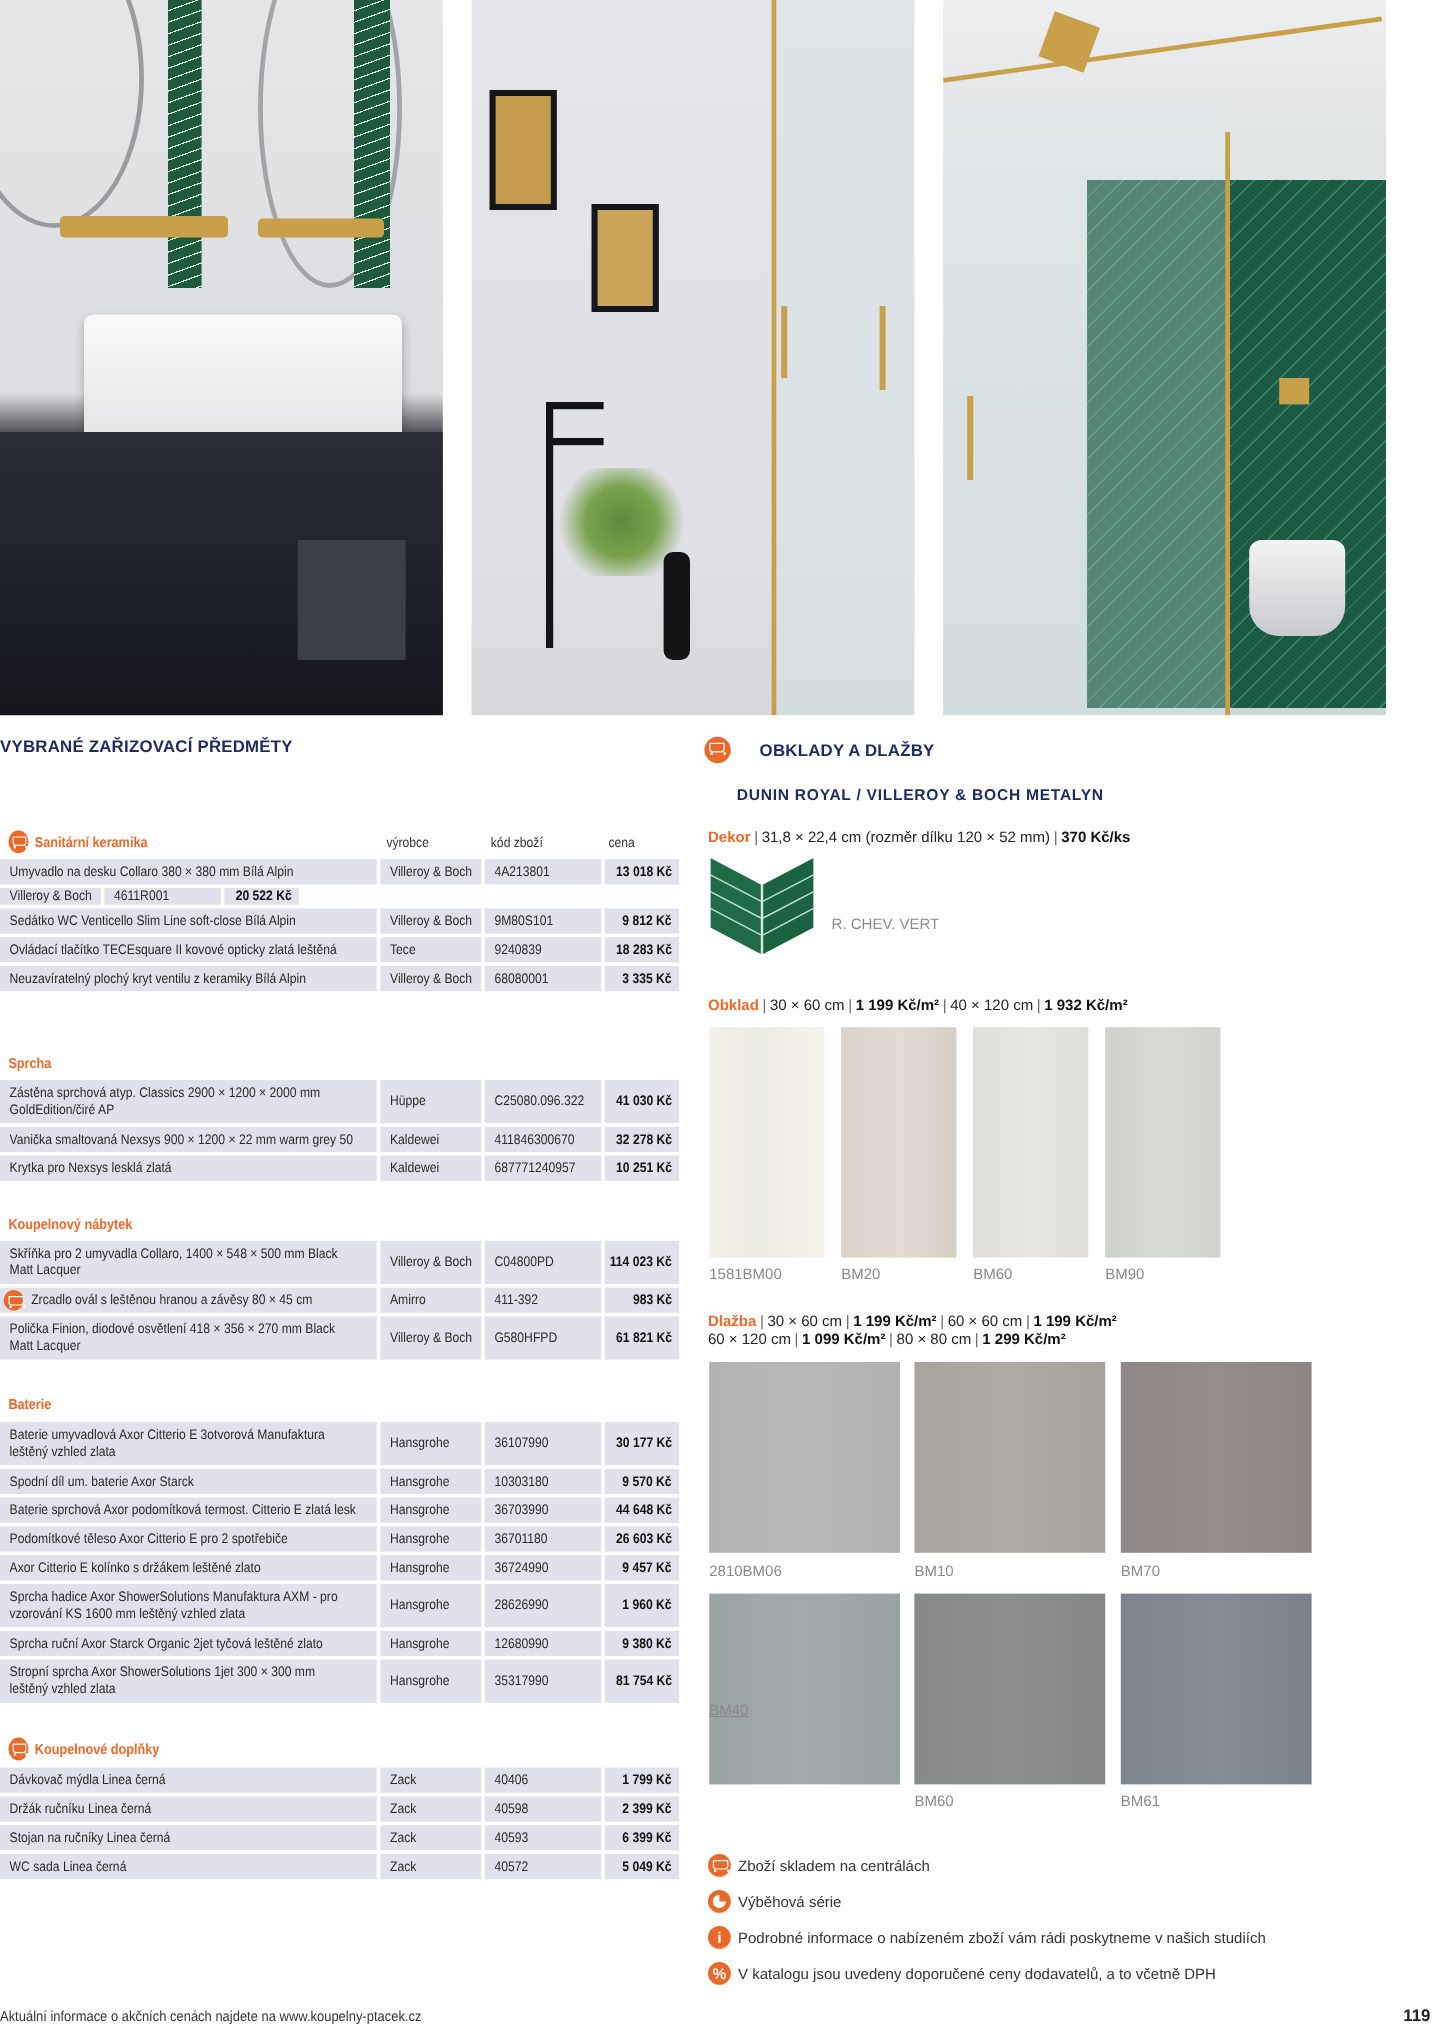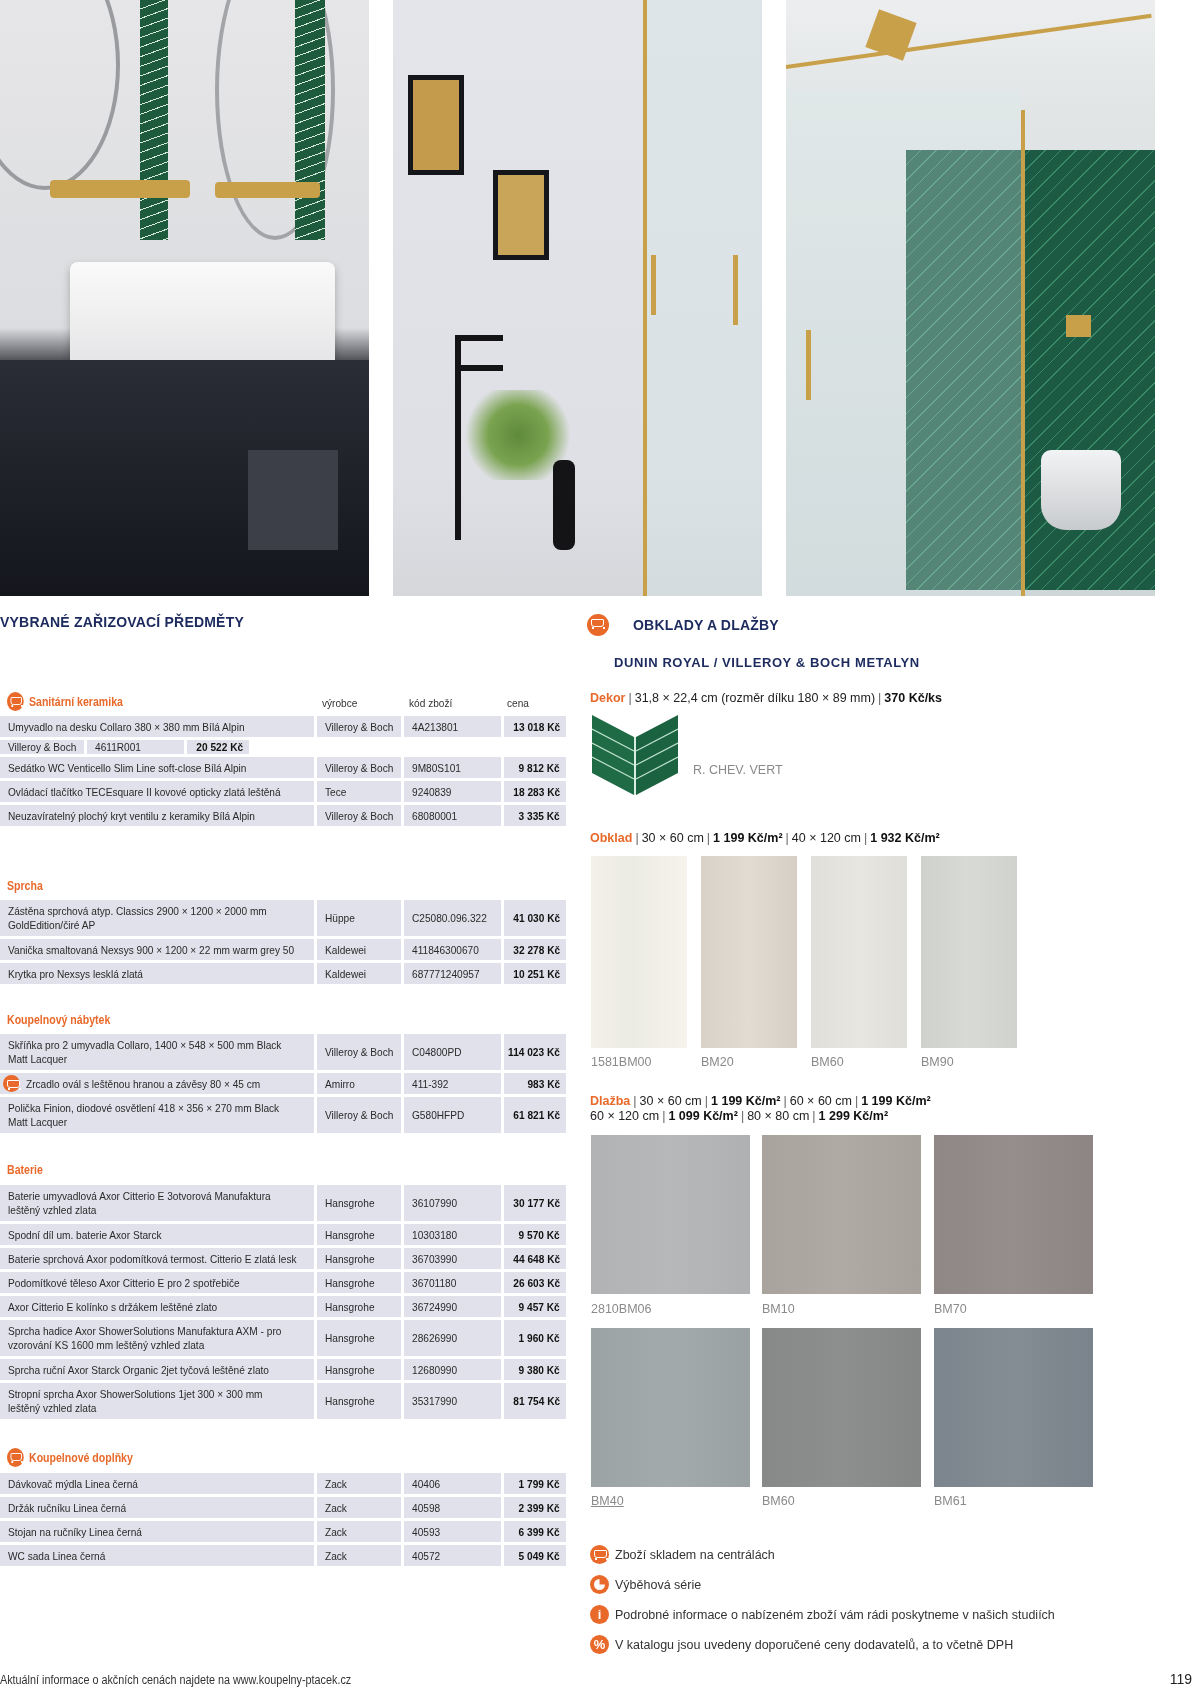--- a/index.html
+++ b/index.html
@@ -44,21 +44,21 @@
   .spec b { font-weight: 700; color: #111; }
   .spec .bar { color: #666; padding: 0 3px; }
 
   .swatch { position: absolute; }
   .sw-label { position: absolute; font-size: 12.5px; color: #8a8a8a; }
 
   .legend-row { position: absolute; left: 590px; display: flex; align-items: center; gap: 6px; font-size: 12.5px; color: #333; }
   .lg-icon { width: 19px; height: 19px; border-radius: 50%; background: #e8692a; position: relative; flex: none; color: #fff; font-weight: 700; font-size: 13px; display: flex; align-items: center; justify-content: center; }
 
   .footer-text { position: absolute; left: 0; top: 1673px; font-size: 12px; color: #333; transform: scaleX(0.9); transform-origin: left center; white-space: nowrap; }
-  .page-num { position: absolute; right: 8px; top: 1671px; font-size: 14px; font-weight: 400; color: #222; }
+  .page-num { position: absolute; right: 8px; top: 1671px; font-size: 14px; font-weight: 700; color: #222; }
 </style>
 </head>
 <body>
 
 <div class="photo photo1">
   <div class="ph" style="left:-30px;top:-60px;width:150px;height:250px;border:4px solid #9a9b9e;border-radius:50%;"></div>
   <div class="ph" style="left:140px;top:0;width:28px;height:240px;background:repeating-linear-gradient(160deg,#1e5a3c 0 8px,#d4e8dc 8px 9px);"></div>
   <div class="ph" style="left:215px;top:-60px;width:120px;height:300px;border:4px solid #a3a4a7;border-radius:50%;"></div>
   <div class="ph" style="left:295px;top:0;width:30px;height:240px;background:repeating-linear-gradient(160deg,#1e5a3c 0 8px,#d4e8dc 8px 9px);"></div>
   <div class="ph" style="left:50px;top:180px;width:140px;height:18px;background:#c9a04a;border-radius:4px;"></div>
@@ -451,21 +451,21 @@
   </div>
 </div>
 
 <div style="position:absolute;left:587px;top:614px;display:flex;align-items:center;gap:24px;">
   <span class="ticon" style="width:22px;height:22px;"></span>
   <span class="h-main" style="position:static;">OBKLADY A DLAŽBY</span>
 </div>
 <div class="h-sub" style="left:578px;top:655px;padding-left:36px;">DUNIN ROYAL / VILLEROY &amp; BOCH METALYN</div>
 
 <div class="spec" style="top:691px;">
-  <span class="lbl">Dekor</span><span class="bar">|</span><span>31,8 × 22,4 cm (rozměr dílku 180 × 89 mm)</span><span class="bar">|</span><b>370 Kč/ks</b>
+  <span class="lbl">Dekor</span><span class="bar">|</span><span>31,8 × 22,4 cm (rozměr dílku 120 × 52 mm)</span><span class="bar">|</span><b>370 Kč/ks</b>
 </div>
 <div class="swatch" style="left:592px;top:715px;width:86px;height:80px;">
   <svg width="86" height="80" viewBox="0 0 86 80">
     <polygon points="0,0 42,22 42,80 0,58" fill="#1f6b45"></polygon>
     <polygon points="44,22 86,0 86,58 44,80" fill="#1b6240"></polygon>
     <g stroke="#bfe2cf" stroke-width="1.2">
       <line x1="0" y1="14" x2="42" y2="36"></line>
         <line x1="0" y1="28" x2="42" y2="50"></line>
         <line x1="0" y1="42" x2="42" y2="64"></line>
       <line x1="44" y1="36" x2="86" y2="14"></line>
@@ -497,21 +497,21 @@
 <div class="swatch" style="left:591px;top:1135px;width:159px;height:159px;background:linear-gradient(90deg,#b1b2b4,#b7b8ba 50%,#afb0b2);"></div>
 <div class="swatch" style="left:762px;top:1135px;width:159px;height:159px;background:linear-gradient(90deg,#a9a39e,#b0aaa5 50%,#a7a19c);"></div>
 <div class="swatch" style="left:934px;top:1135px;width:159px;height:159px;background:linear-gradient(90deg,#8e8785,#958e8c 50%,#8c8583);"></div>
 <div class="sw-label" style="left:591px;top:1302px;">2810BM06</div>
 <div class="sw-label" style="left:762px;top:1302px;">BM10</div>
 <div class="sw-label" style="left:934px;top:1302px;">BM70</div>
 
 <div class="swatch" style="left:591px;top:1328px;width:159px;height:159px;background:linear-gradient(90deg,#9ca3a5,#a3aaac 50%,#9aa1a3);"></div>
 <div class="swatch" style="left:762px;top:1328px;width:159px;height:159px;background:linear-gradient(90deg,#878888,#8d8e8e 50%,#858686);"></div>
 <div class="swatch" style="left:934px;top:1328px;width:159px;height:159px;background:linear-gradient(90deg,#7c858d,#848d94 50%,#7a838b);"></div>
-<div class="sw-label" style="left:591px;top:1494px;text-decoration:underline;">BM40</div>
+<div class="sw-label" style="left:591px;top:1418px;text-decoration:underline;">BM40</div>
 <div class="sw-label" style="left:762px;top:1494px;">BM60</div>
 <div class="sw-label" style="left:934px;top:1494px;">BM61</div>
 
 <div class="legend-row" style="top:1545px;">
   <span class="ticon"></span>
   <span>Zboží skladem na centrálách</span>
 </div>
 <div class="legend-row" style="top:1575px;">
   <span class="lg-icon">
     <svg width="19" height="19" viewBox="0 0 19 19">

